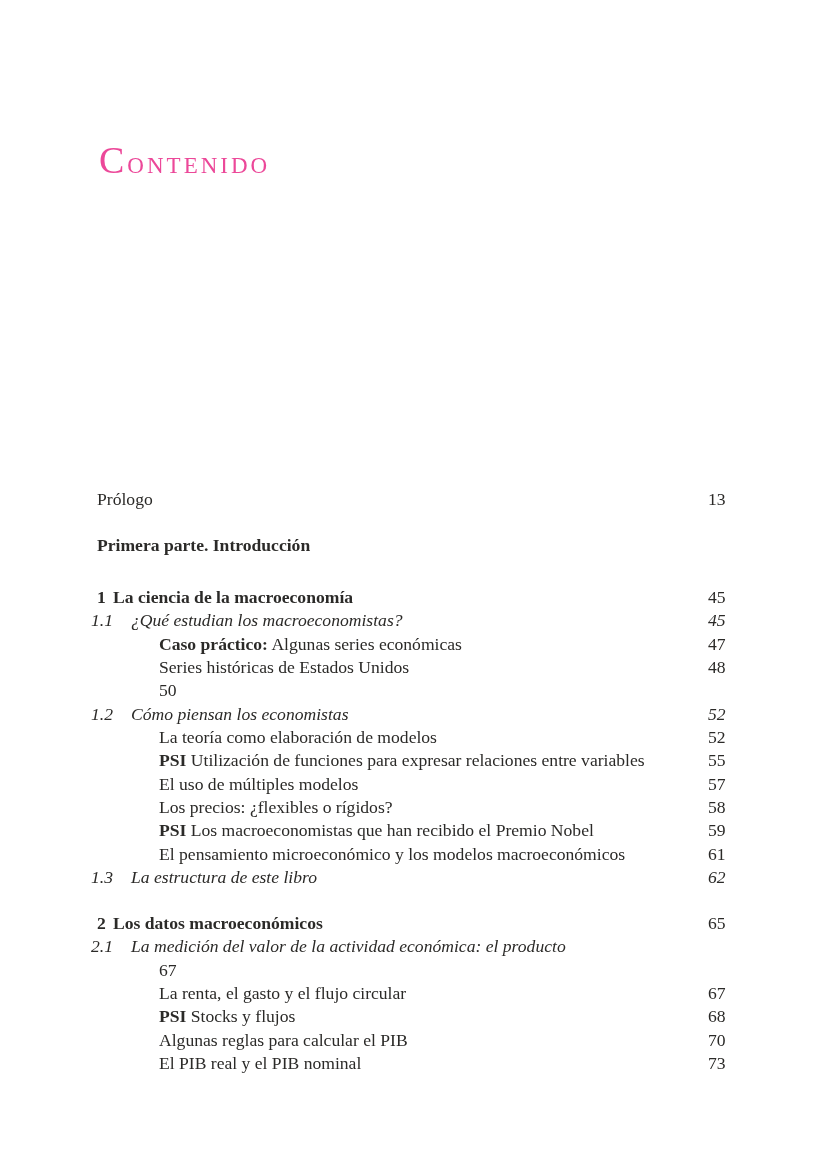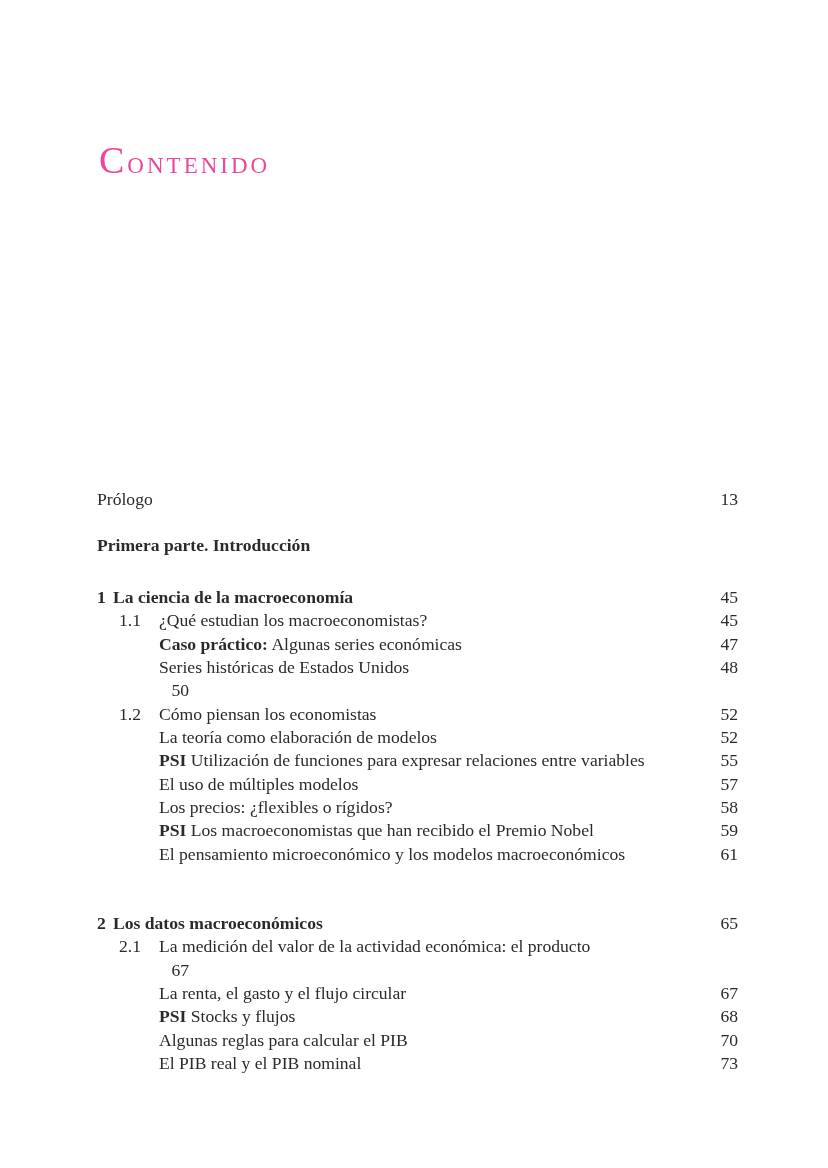--- a/index.html
+++ b/index.html
@@ -27,25 +27,25 @@
     display: flex; align-items: baseline;
     height: 23.33px; line-height: 23.33px;
     font-size: 17.6px;
     padding-right: 90px;
     white-space: nowrap;
   }
   .abs { position: absolute; left: 0; right: 0; }
   .block { position: absolute; left: 0; right: 0; }
 
   .row .text { flex: 1 1 auto; min-width: 0; white-space: nowrap; }
-  .pagenum { flex: 0 0 auto; min-width: 30px; text-align: right; white-space: nowrap; }
+  .pagenum { flex: 0 0 auto; min-width: 30px; text-align: left; white-space: nowrap; }
 
   .row.front, .row.part { padding-left: 97px; gap: 17px; }
   .row.chapter { padding-left: 97px; }
-  .row.section { padding-left: 119px; }
+  .row.section { padding-left: 91px; font-style: italic; }
   .row.sub, .row.cont { padding-left: 159px; }
 
   .bold { font-weight: bold; }
   .chnum { display: inline-block; width: 16px; font-weight: bold; flex: 0 0 16px; }
   .secnum { display: inline-block; width: 40px; flex: 0 0 40px; }
 </style>
 </head>
 <body>
 
 <div class="page">
@@ -105,20 +105,25 @@
       <span class="pagenum">58</span>
     </div>
     <div class="row sub">
       <span class="text"><b>PSI</b><span> Los macroeconomistas que han recibido el Premio Nobel</span></span>
       <span class="pagenum">59</span>
     </div>
     <div class="row sub">
       <span class="text">El pensamiento microeconómico y los modelos macroeconómicos</span>
       <span class="pagenum">61</span>
     </div>
+    <div class="row section">
+      <span class="secnum">1.3</span>
+      <span class="text">La estructura de este libro</span>
+      <span class="pagenum">62</span>
+    </div>
   </div>
 
   <div class="block" style="top:912px">
     <div class="row chapter">
       <span class="chnum">2</span>
       <span class="text bold">Los datos macroeconómicos</span>
       <span class="pagenum">65</span>
     </div>
     <div class="row section">
       <span class="secnum">2.1</span>

